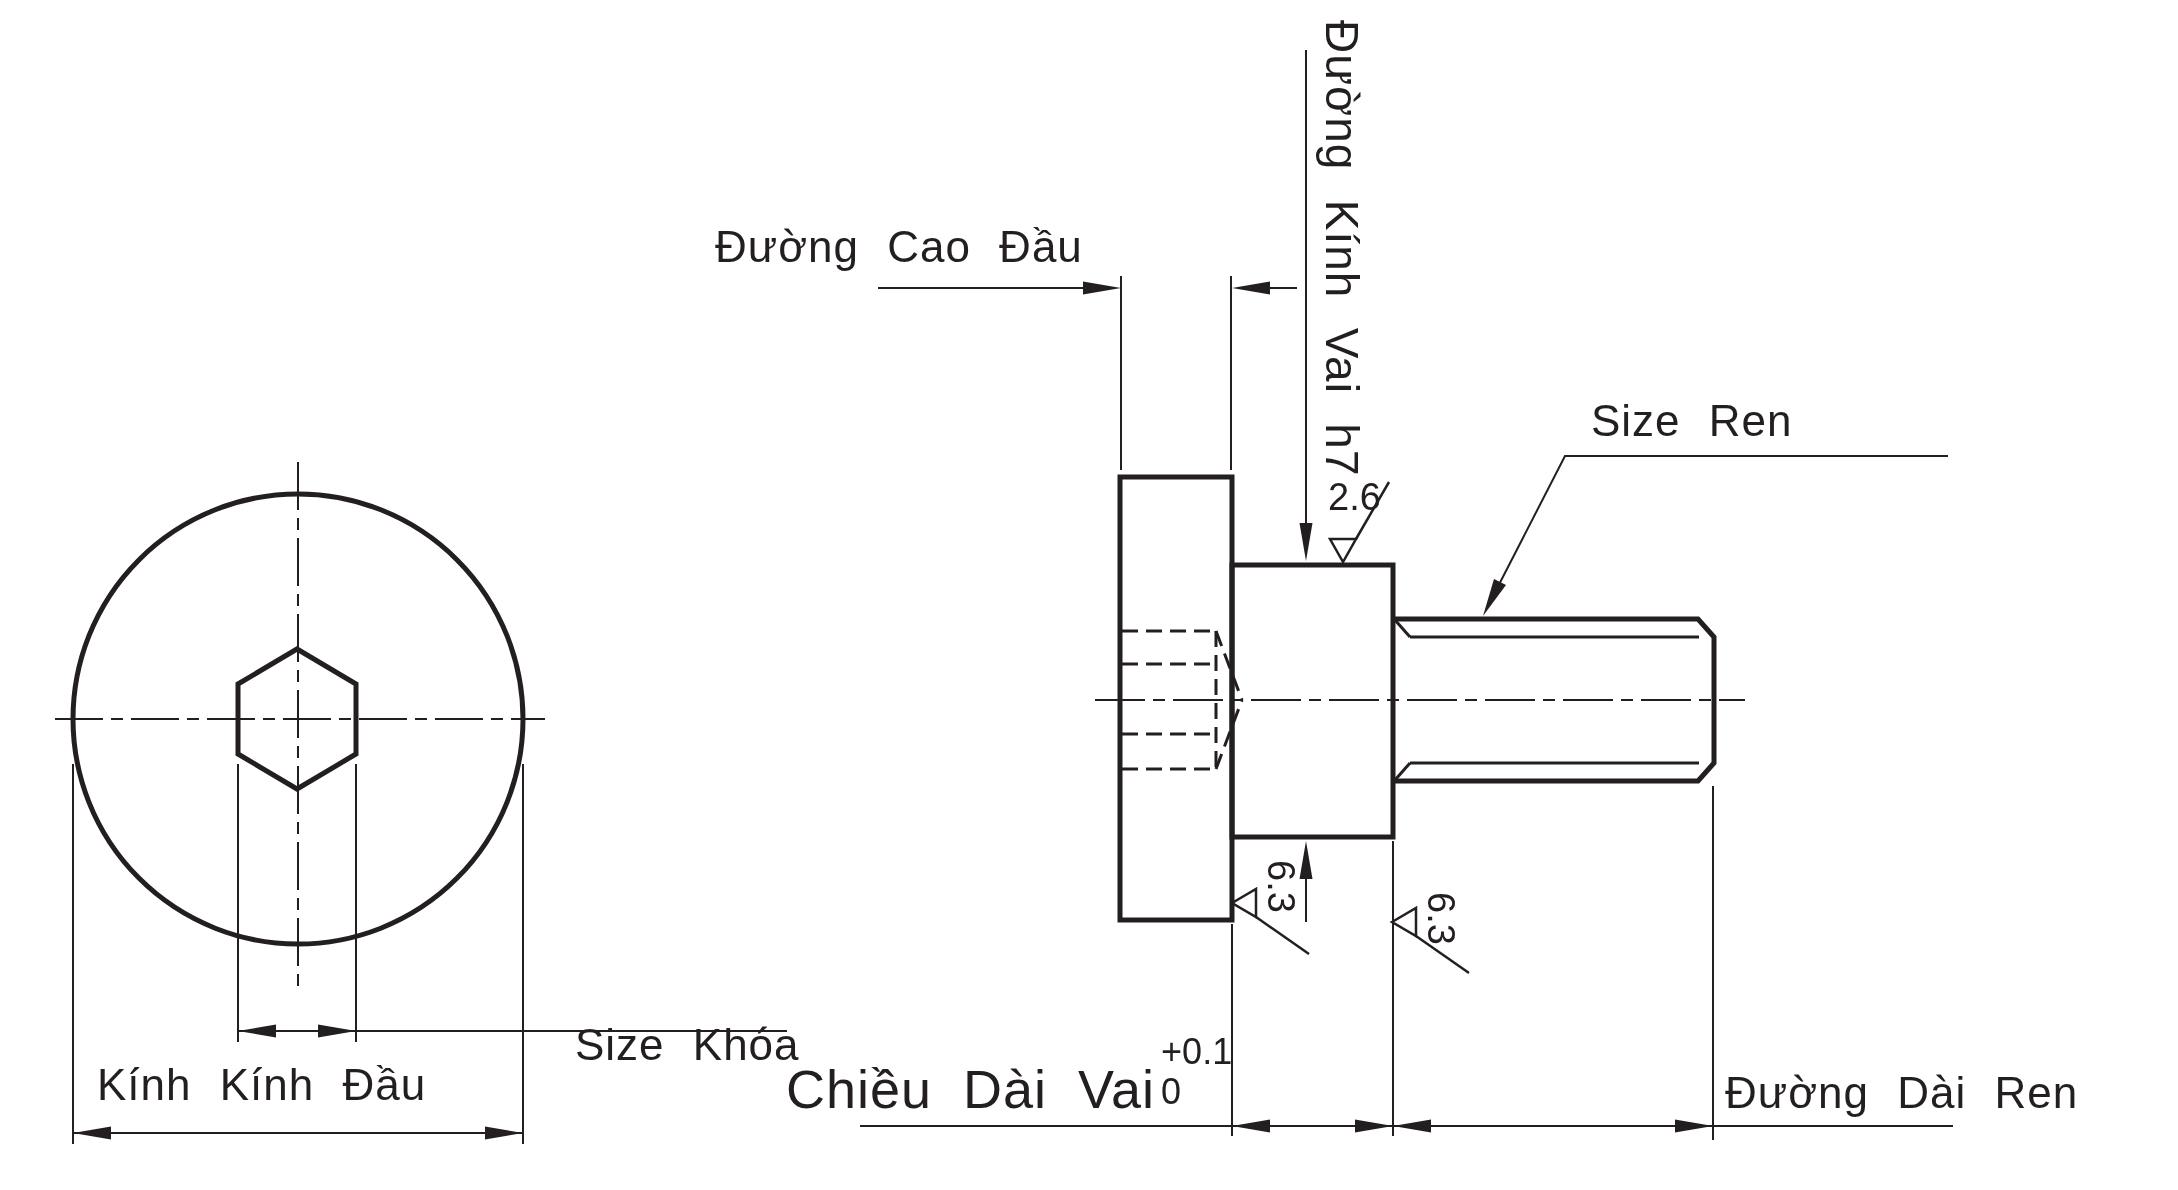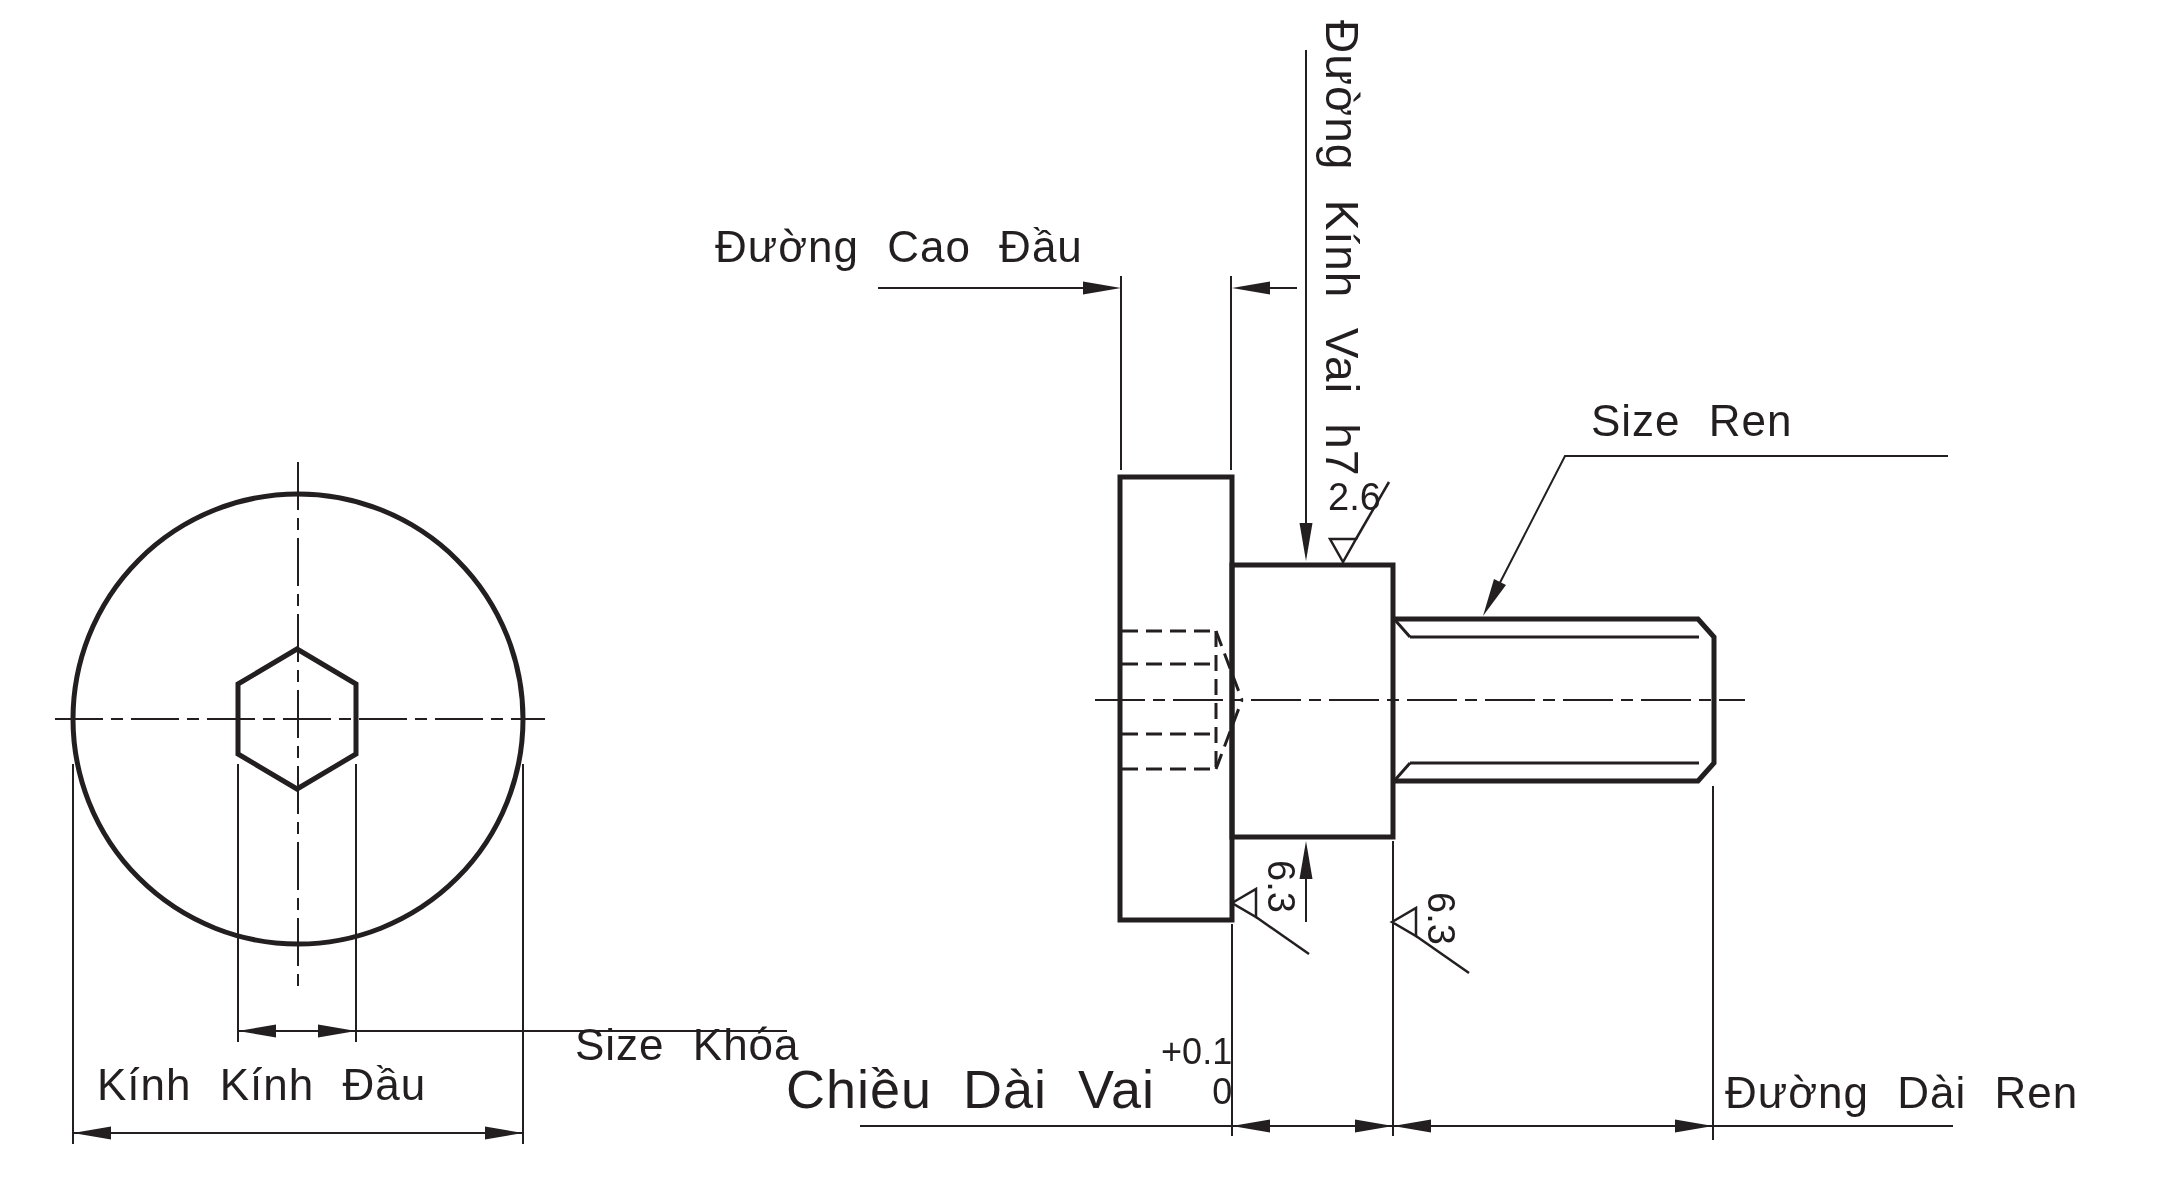--- a/index.html
+++ b/index.html
@@ -21,21 +21,21 @@
     color:#231f20;
     line-height:1.15;
   }
   .lbl-rot{
     transform:rotate(90deg);
     transform-origin:0 0;
   }
   .lbl-small{font-size:38px;letter-spacing:0;}
   .dim-with-tol{display:flex;align-items:flex-start;}
   .tol-stack{
-    display:flex;flex-direction:column;align-items:flex-end;
+    display:flex;flex-direction:column;align-items:flex-start;
     font-size:36px;line-height:40px;letter-spacing:0;word-spacing:0;
     margin-left:6px;margin-top:-26px;
   }
   .main-dim{font-size:54px;}
 </style>
 </head>
 <body>
 
 <div id="canvas">
 

